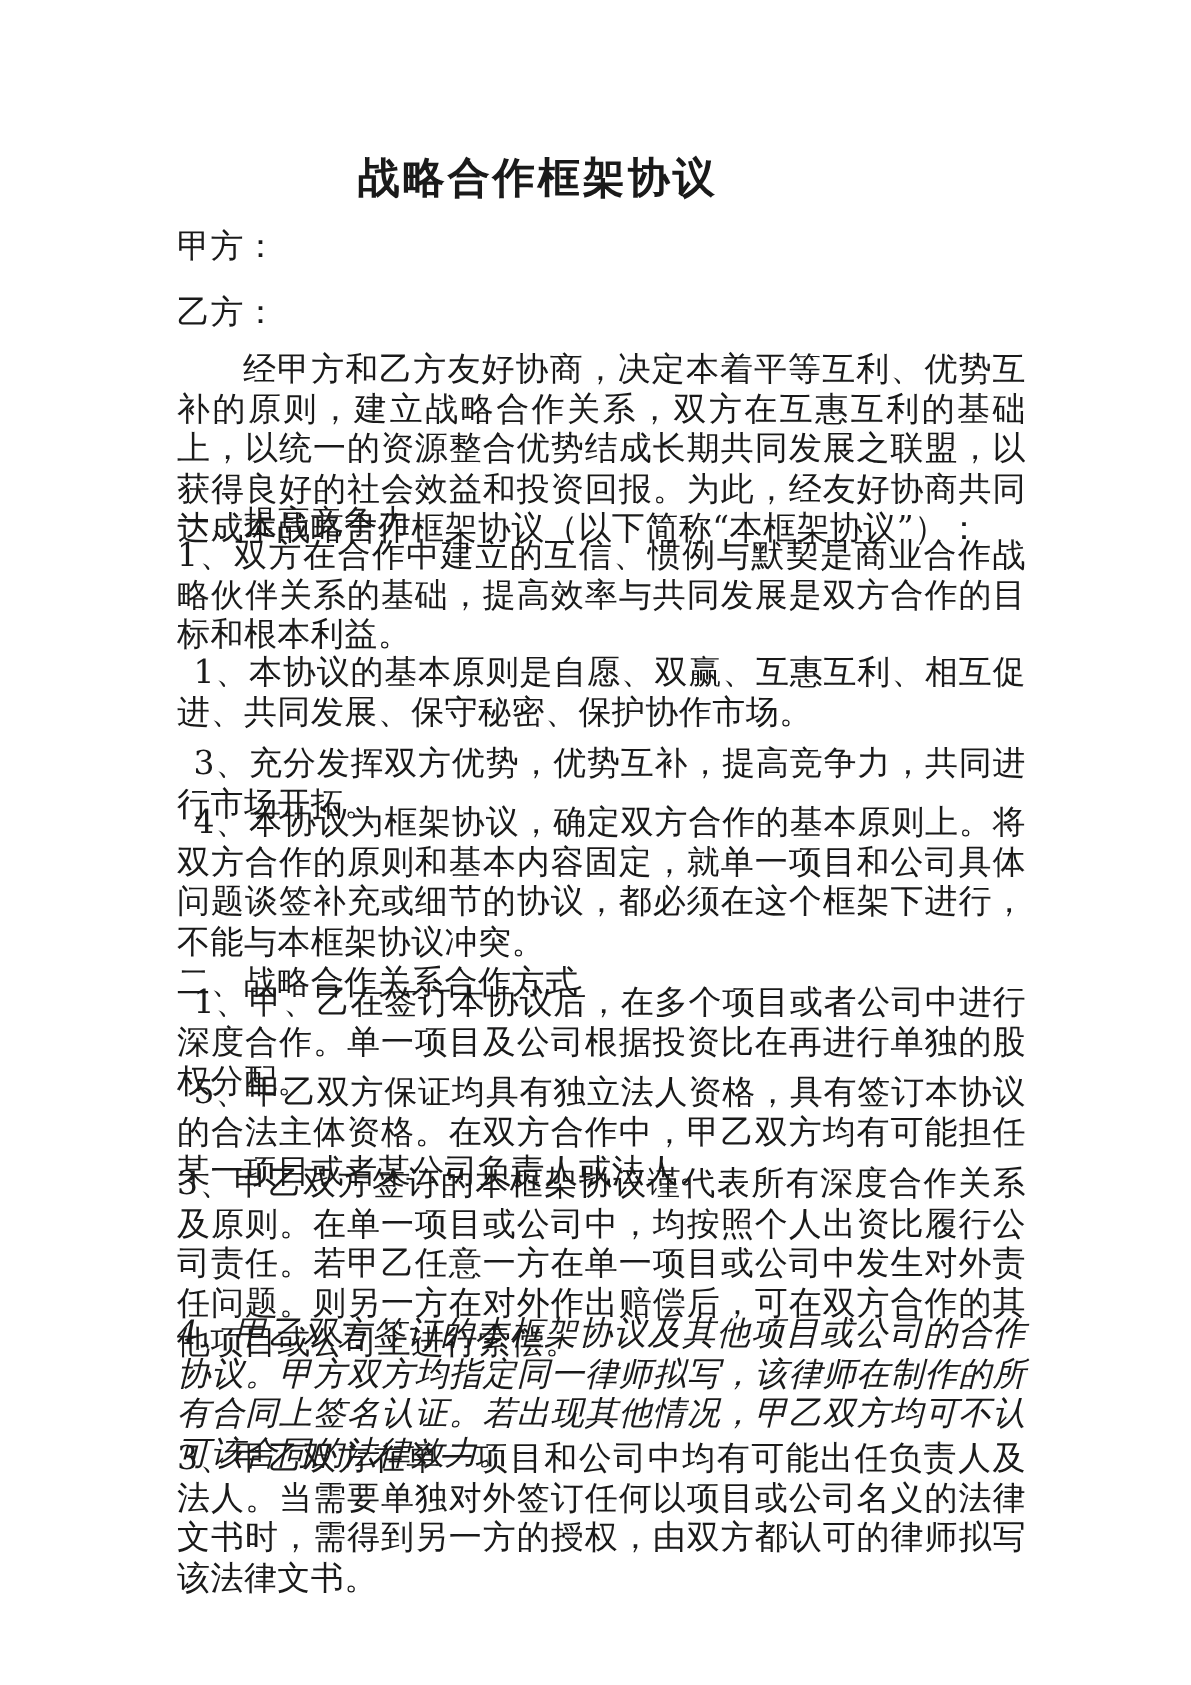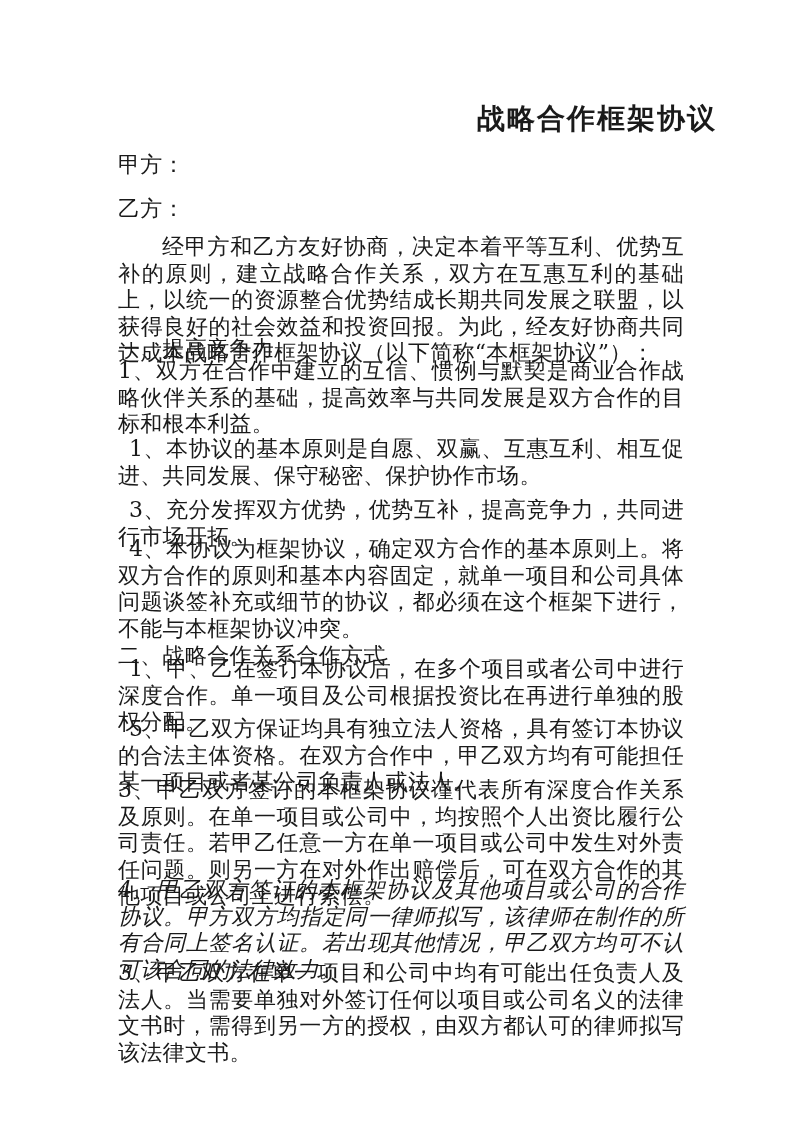--- a/index.html
+++ b/index.html
@@ -1,18 +1,18 @@
 <!DOCTYPE html>
 <html><head>
 <meta charset="utf-8">
 <style>
   html, body { margin:0; padding:0; background:#ffffff; }
   body { width:794px; height:1123px; position:relative; overflow:hidden;
          font-family: "DejaVu Serif", "Liberation Serif", serif; color:#1a1a1a; }
-  .title { position:absolute; top:99px; left:0; width:717px; text-align:right;
+  .title { position:absolute; top:99px; left:0; width:717px; text-align:center;
            font-size:28px; font-weight:bold; letter-spacing:2px; line-height:40px; }
   .p { position:absolute; left:118px; width:566px; font-size:22px; line-height:26.5px;
        text-align:justify; margin:0; letter-spacing:0.3px; }
   .indent { text-indent:2em; }
   .sp1 { text-indent:0.5em; }
 </style>
 </head>
 <body>
 
 <div>

